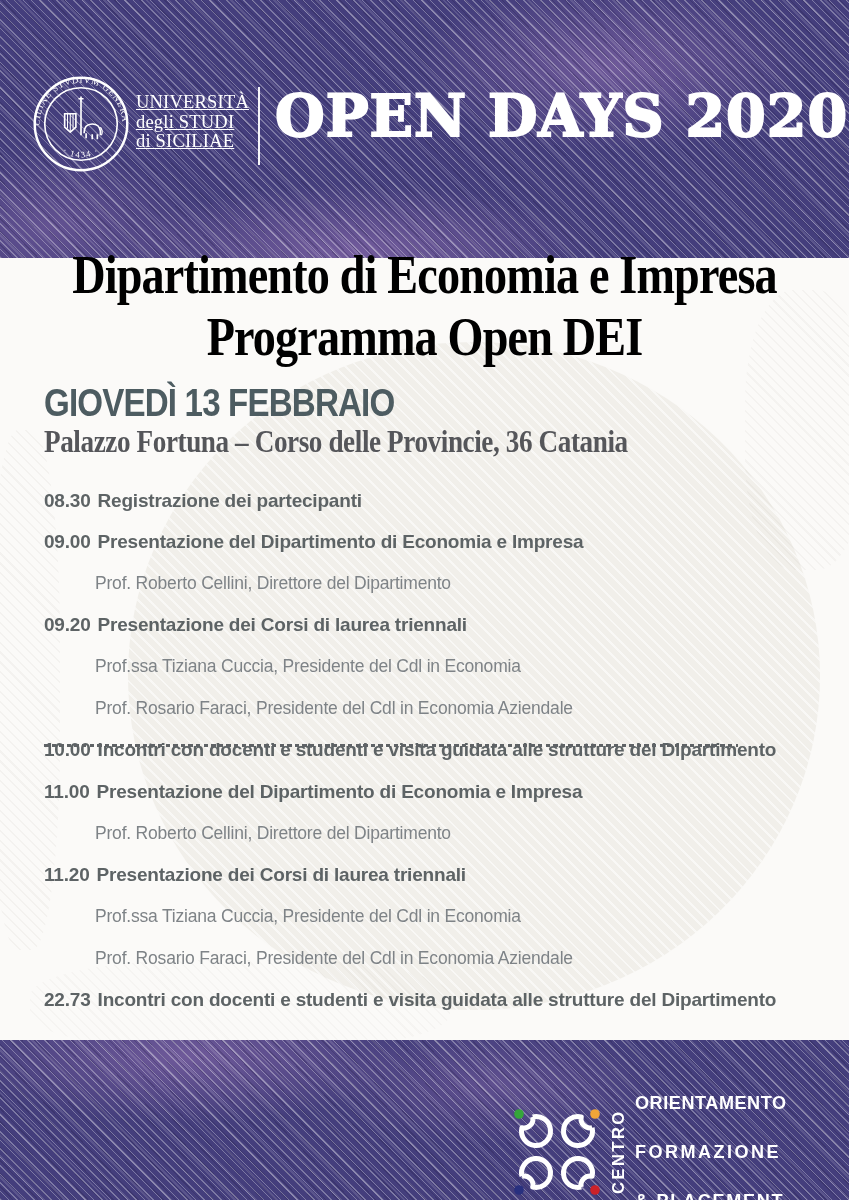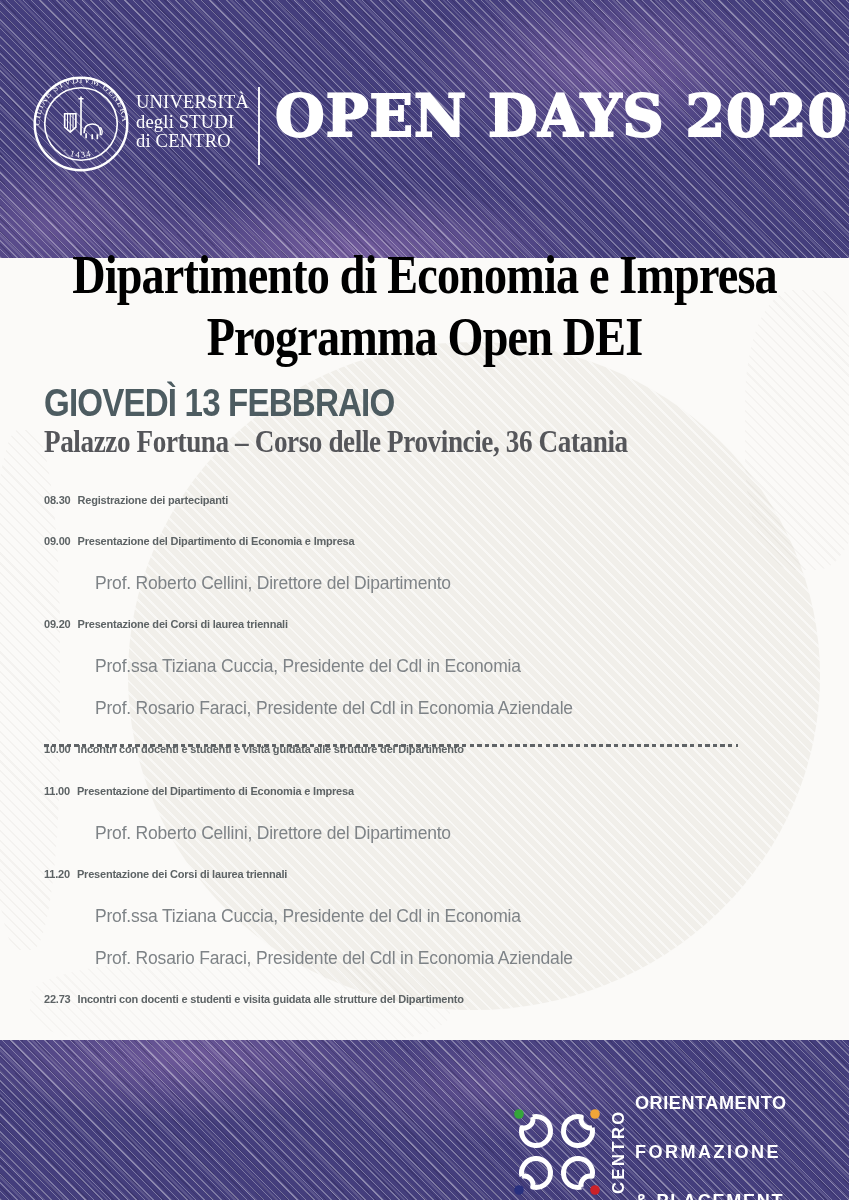--- a/index.html
+++ b/index.html
@@ -55,21 +55,21 @@
       radial-gradient(ellipse 240px 85px at 58% 28%, rgba(146,112,178,.35), rgba(146,112,178,0) 70%);
     clip-path:polygon(0 35,60 31,108 32,148 6,190 31,300 28,430 32,548 29,582 27,617 3,652 26,770 23,849 27,849 160,0 160);
   }
 
   
   .seal{position:absolute;left:33px;top:76px;width:96px;height:96px;}
   .seal text{fill:#ffffff;font-family:"Liberation Serif",serif;}
   .wordmark{
     position:absolute;left:136px;top:93px;color:#ffffff;
     font-family:"Liberation Serif",serif;font-size:18.5px;line-height:19.5px;
-    letter-spacing:.2px;white-space:nowrap;
+    letter-spacing:.2px;white-space:nowrap;text-decoration:underline;
   }
   .vline{position:absolute;left:258px;top:87px;width:2px;height:78px;background:#ffffff;opacity:.95;}
   .opendays{
     position:absolute;left:275px;top:82px;margin:0;
     font-family:"DejaVu Serif",serif;font-weight:bold;font-size:57px;
     color:#ffffff;-webkit-text-stroke:2px #ffffff;letter-spacing:1px;white-space:nowrap;
   }
 
   
   .dept-title{
@@ -91,21 +91,21 @@
     color:#55565a;letter-spacing:-.5px;
     transform:scaleX(.85);transform-origin:0 0;white-space:nowrap;
   }
 
   
   .schedule{position:absolute;left:44px;width:790px;}
   .schedule-1{top:488px;}
   .schedule-2{top:779px;}
   .item{margin:0 0 16px 0;}
   .s-title{
-    margin:0;font-size:11px;font-weight:bold;color:#5d6365;
+    margin:0;font-size:19px;font-weight:bold;color:#5d6365;
     letter-spacing:-.2px;line-height:25px;white-space:nowrap;
   }
   .s-time{margin-right:7px;}
   .s-sub{
     margin:16px 0 0 51px;font-size:17.5px;color:#7e8387;
     letter-spacing:-.2px;line-height:26px;white-space:nowrap;
   }
   .dashes{
     position:absolute;left:44px;top:744px;width:694px;height:3px;
     background:repeating-linear-gradient(90deg,#5f6366 0 4.5px,rgba(0,0,0,0) 4.5px 7.6px);
@@ -159,21 +159,21 @@
         <path d="M47,20 v5 M44.5,22.3 h5"></path>
         <path d="M50,56 q0,-9 8,-9 q7,0 8,7 l0,4"></path>
         <path d="M52,56 v5 M58,57 v5 M63,57 v5"></path>
         <path d="M66,50 q3,4 1,8" stroke-width="1.2"></path>
       </g>
     </svg>
 
     <div class="wordmark">
       <div>UNIVERSITÀ</div>
       <div>degli STUDI</div>
-      <div>di CENTRO</div>
+      <div>di SICILIAE</div>
     </div>
 
     <div class="vline"></div>
 
     <h1 class="opendays">OPEN DAYS 2020</h1>
   </header>
 
   <main>
 
     <h2 class="dept-title">

